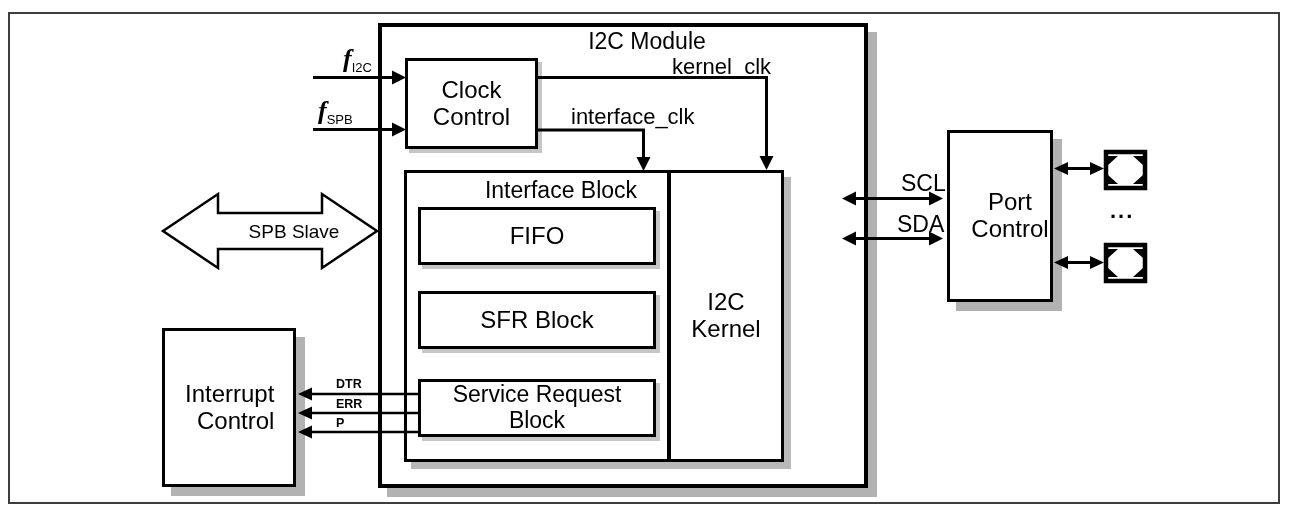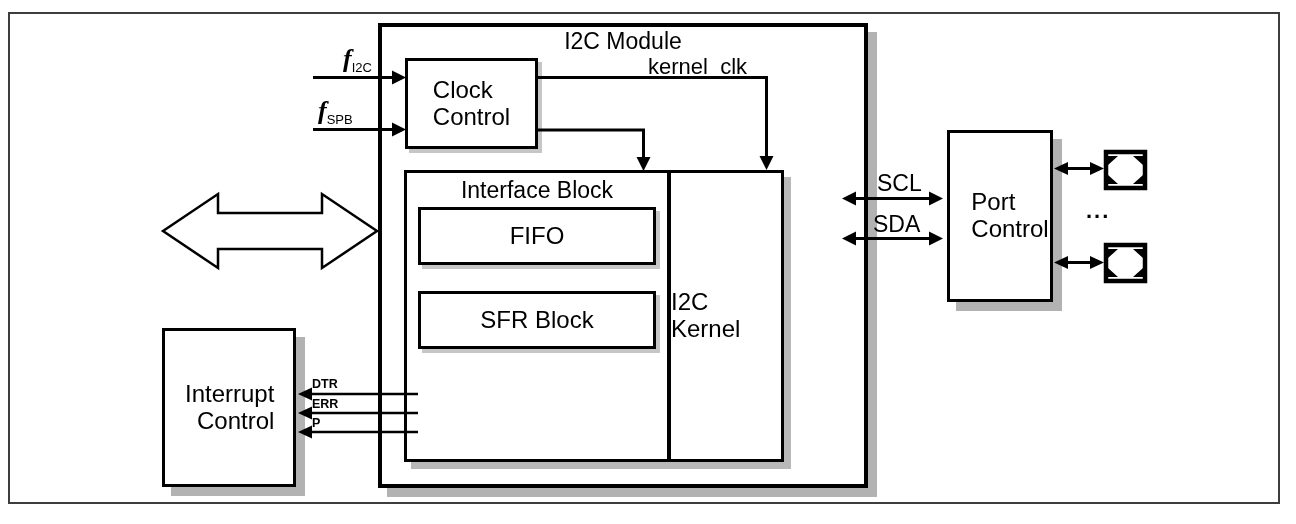--- a/index.html
+++ b/index.html
@@ -7,27 +7,27 @@
     position:relative; width:1296px; height:524px; background:#ffffff;
     font-family:"Liberation Sans", sans-serif; color:#000; overflow:hidden;
   }
   .outer-frame {
     position:absolute; left:8px; top:12px; width:1272px; height:492px;
     border:2px solid #3d3d3d; background:#ffffff; box-sizing:border-box;
   }
   .box {
     position:absolute; background:#ffffff; border:3px solid #000;
     box-sizing:border-box; display:flex; align-items:center; justify-content:center;
-    text-align:left; font-size:24px; line-height:1.12; white-space:pre-line;
+    text-align:center; font-size:24px; line-height:1.12; white-space:pre-line;
   }
   .box.thick { border-width:4px; }
   .shadow-lg { box-shadow:9px 9px 0 0 #b2b2b2;padding-left:20px; }
   .shadow-md { box-shadow:7px 7px 0 0 #b8b8b8; }
   .shadow-sm { box-shadow:4px 4px 0 0 #c6c6c6; }
-  .label { position:absolute; white-space:pre; }
+  .label { position:absolute; white-space:pre;padding-left:24px; }
   .title { font-size:23px; }
   .sig { font-size:22px; }
   .pin { font-size:23px; }
   .irq { font-size:12.5px; font-weight:bold; }
   .flabel { position:absolute; }
   .fbase { font-family:"Liberation Serif", serif; font-style:italic; font-weight:bold; font-size:26px; }
   .fsub  { font-family:"Liberation Sans", sans-serif; font-size:13px; vertical-align:-5px; }
   .left-text { justify-content:flex-start; text-align:right; padding-left:20px; }
   svg.overlay { position:absolute; left:0; top:0; pointer-events:none; }
   .dots { font-size:22px; font-weight:bold; letter-spacing:2px; }
@@ -45,20 +45,22 @@
   <div class="box shadow-sm" style="left:405px; top:58px; width:133px; height:91px;">Clock
 Control</div>
 
   <div class="box shadow-md" style="left:404px; top:170px; width:266px; height:292px;"></div>
   <div class="label title" style="left:404px; top:177px; width:266px; text-align:center;">Interface Block</div>
 
   <div class="box shadow-sm" style="left:418px; top:207px; width:238px; height:58px;">FIFO</div>
 
   <div class="box shadow-sm" style="left:418px; top:291px; width:238px; height:58px;">SFR Block</div>
 
+  <div class="box shadow-sm" style="left:418px; top:379px; width:238px; height:58px; font-size:23px;">Service Request
+Block</div>
 
   <div class="box shadow-md" style="left:668px; top:170px; width:116px; height:292px;">I2C Kernel</div>
 
   <div class="box shadow-lg left-text" style="left:162px; top:328px; width:134px; height:159px;">Interrupt
 Control</div>
 
   <div class="box shadow-lg" style="left:947px; top:130px; width:106px; height:172px;">Port
 Control</div>
 
   <svg class="overlay" width="1296" height="524" viewBox="0 0 1296 524">
@@ -141,24 +143,26 @@
   </svg>
 
   <div class="flabel" style="left:323px; top:44px;margin-left:20px;">
     <span class="fbase">f</span><span class="fsub">I2C</span>
   </div>
   <div class="flabel" style="left:318px; top:96px;">
     <span class="fbase">f</span><span class="fsub">SPB</span>
   </div>
 
   <div class="label sig" style="left:648px; top:54px; width:118px; ">kernel_clk</div>
+  <div class="label sig" style="left:547px; top:104px;">interface_clk</div>
 
   <div class="label pin" style="left:877px; top:170px;">SCL</div>
   <div class="label pin" style="left:873px; top:211px;">SDA</div>
 
+  <div class="label" style="left:200px; top:221px; width:140px; text-align:center; font-size:19px;">SPB Slave</div>
 
   <div class="label dots" style="left:1086px; top:198px;">...</div>
 
   <div class="label irq" style="left:312px; top:377px;">DTR</div>
   <div class="label irq" style="left:312px; top:397px;">ERR</div>
   <div class="label irq" style="left:312px; top:416px;">P</div>
 
 </div>
 
 </body></html>

